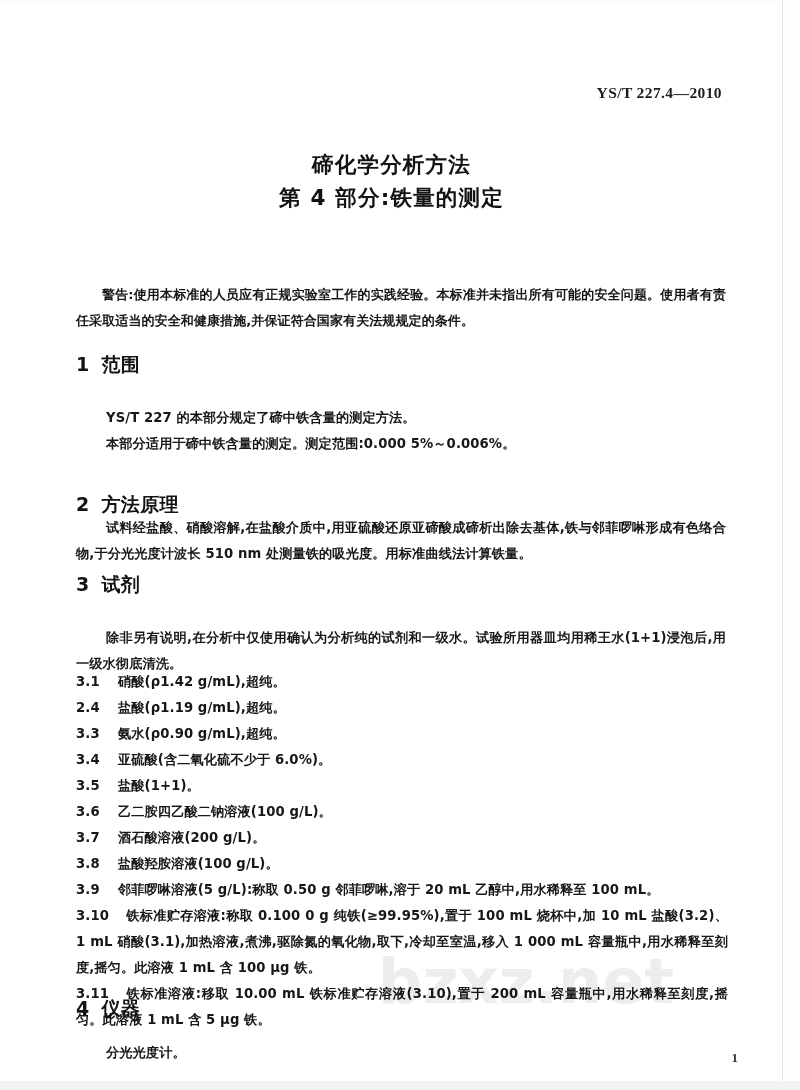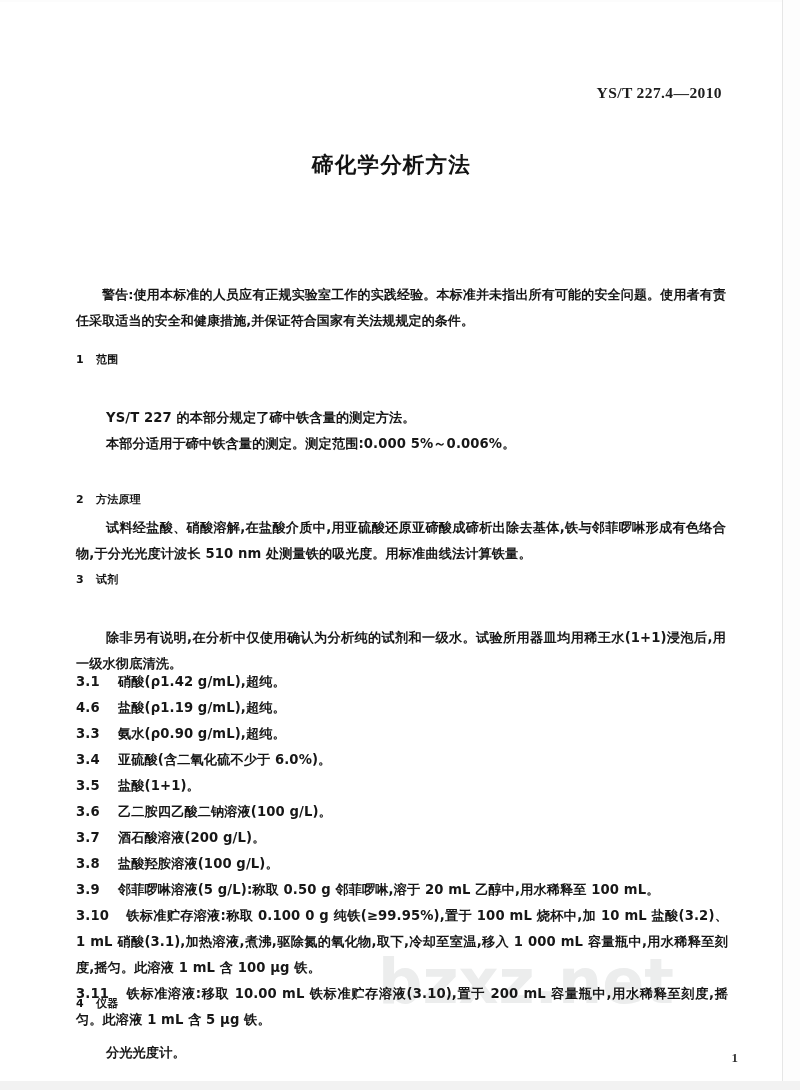--- a/index.html
+++ b/index.html
@@ -123,21 +123,21 @@
     text-indent: 26px;
     letter-spacing: 0.1px;
   }
 
   
   .sec-head {
     position: absolute;
     left: 76px;
     font-family: "DejaVu Sans", "Liberation Sans", sans-serif;
     font-weight: bold;
-    font-size: 11px;
+    font-size: 19px;
     color: #131313;
     white-space: nowrap;
     letter-spacing: 0.3px;
   }
   .sec-head .num { margin-right: 12px; }
 
   .para {
     position: absolute;
     left: 76px;
     width: 650px;
@@ -205,20 +205,21 @@
   <div class="page-edge-bottom"></div>
 
   <div id="watermark">bzxz.net</div>
 
   <div id="content">
 
     <div class="doc-header">YS/T 227.4—2010</div>
 
     <div class="title-block">
       <div class="title-line">碲化学分析方法</div>
+      <div class="title-line">第 4 部分:铁量的测定</div>
     </div>
 
     <div class="warning">警告:使用本标准的人员应有正规实验室工作的实践经验。本标准并未指出所有可能的安全问题。使用者有责任采取适当的安全和健康措施,并保证符合国家有关法规规定的条件。</div>
 
     <div class="sec-head" style="top:352px;">
       <span class="num">1</span><span>范围</span>
     </div>
     <div class="line indent30" style="top:405px;">YS/T 227 的本部分规定了碲中铁含量的测定方法。</div>
     <div class="line indent30" style="top:431px;">本部分适用于碲中铁含量的测定。测定范围:0.000 5%～0.006%。</div>
 
@@ -229,21 +230,21 @@
 
     <div class="sec-head" style="top:572px;">
       <span class="num">3</span><span>试剂</span>
     </div>
     <div class="para indent" style="top:625px;">除非另有说明,在分析中仅使用确认为分析纯的试剂和一级水。试验所用器皿均用稀王水(1+1)浸泡后,用一级水彻底清洗。</div>
 
     <div class="item" style="top:669px;">
       <span class="inum">3.1</span><span>硝酸(ρ1.42 g/mL),超纯。</span>
     </div>
     <div class="item" style="top:695px;">
-      <span class="inum">4.6</span><span>盐酸(ρ1.19 g/mL),超纯。</span>
+      <span class="inum">2.4</span><span>盐酸(ρ1.19 g/mL),超纯。</span>
     </div>
     <div class="item" style="top:721px;">
       <span class="inum">3.3</span><span>氨水(ρ0.90 g/mL),超纯。</span>
     </div>
     <div class="item" style="top:747px;">
       <span class="inum">3.4</span><span>亚硫酸(含二氧化硫不少于 6.0%)。</span>
     </div>
     <div class="item" style="top:773px;">
       <span class="inum">3.5</span><span>盐酸(1+1)。</span>
     </div>

